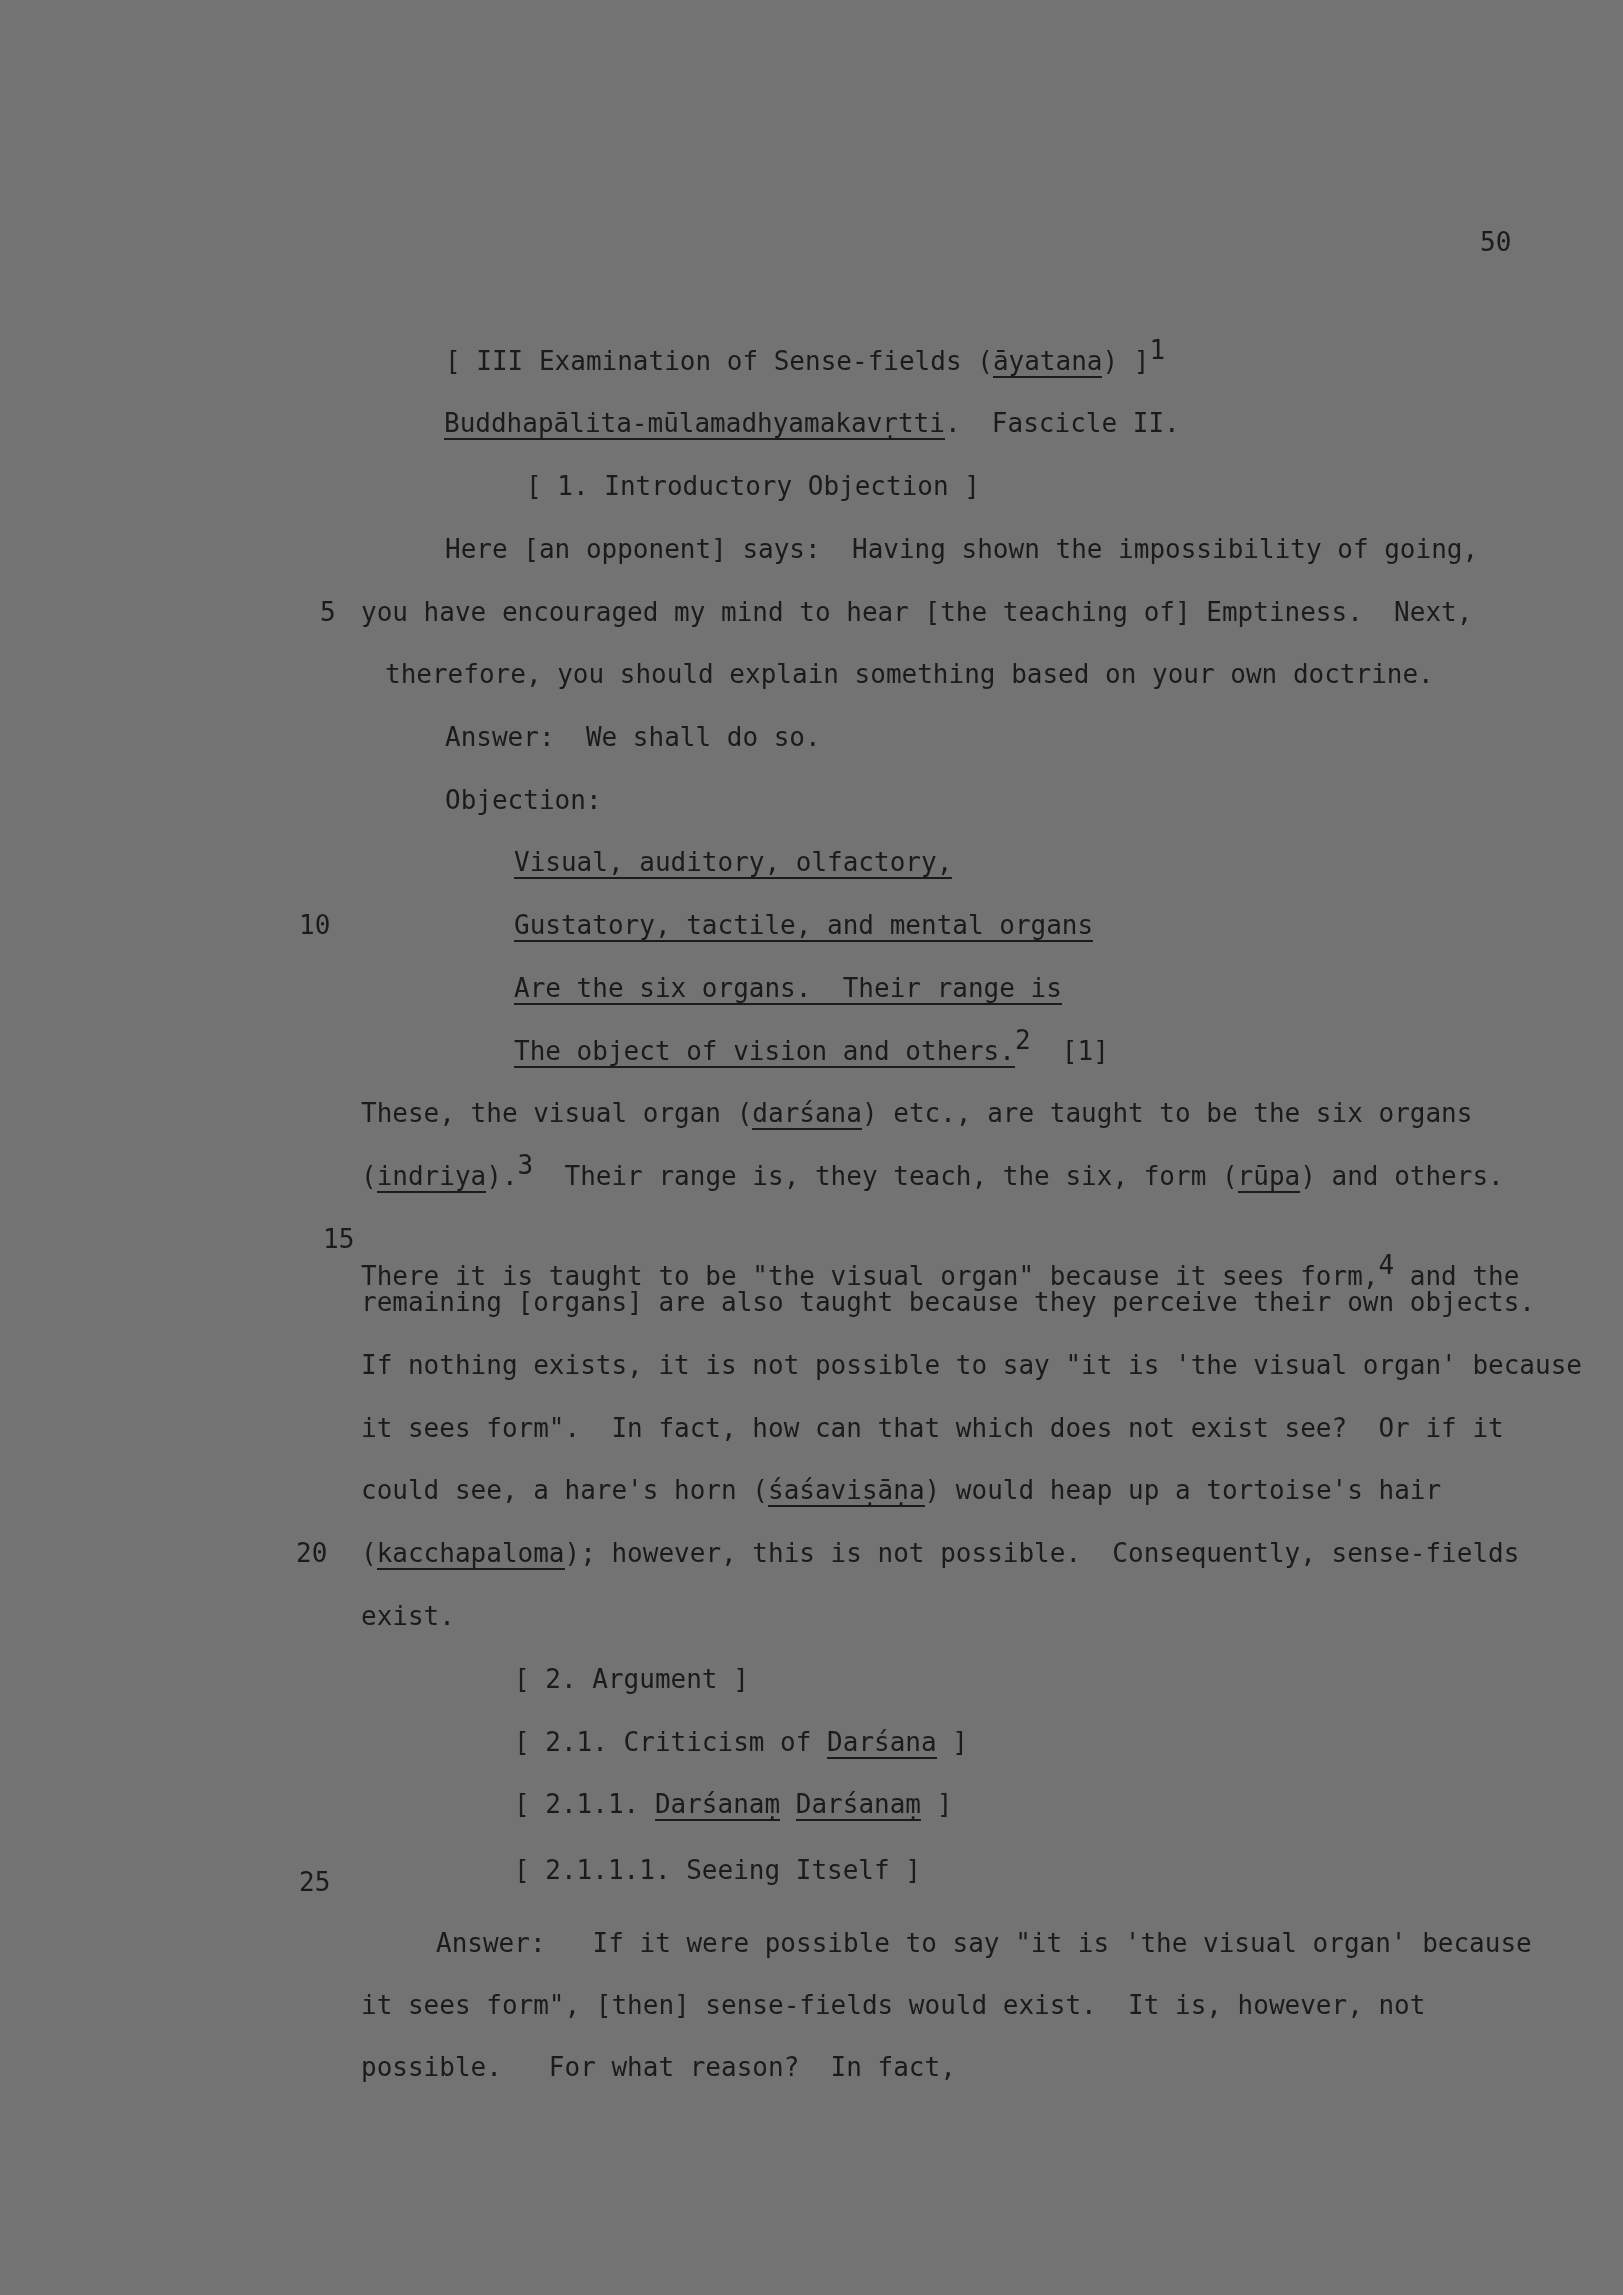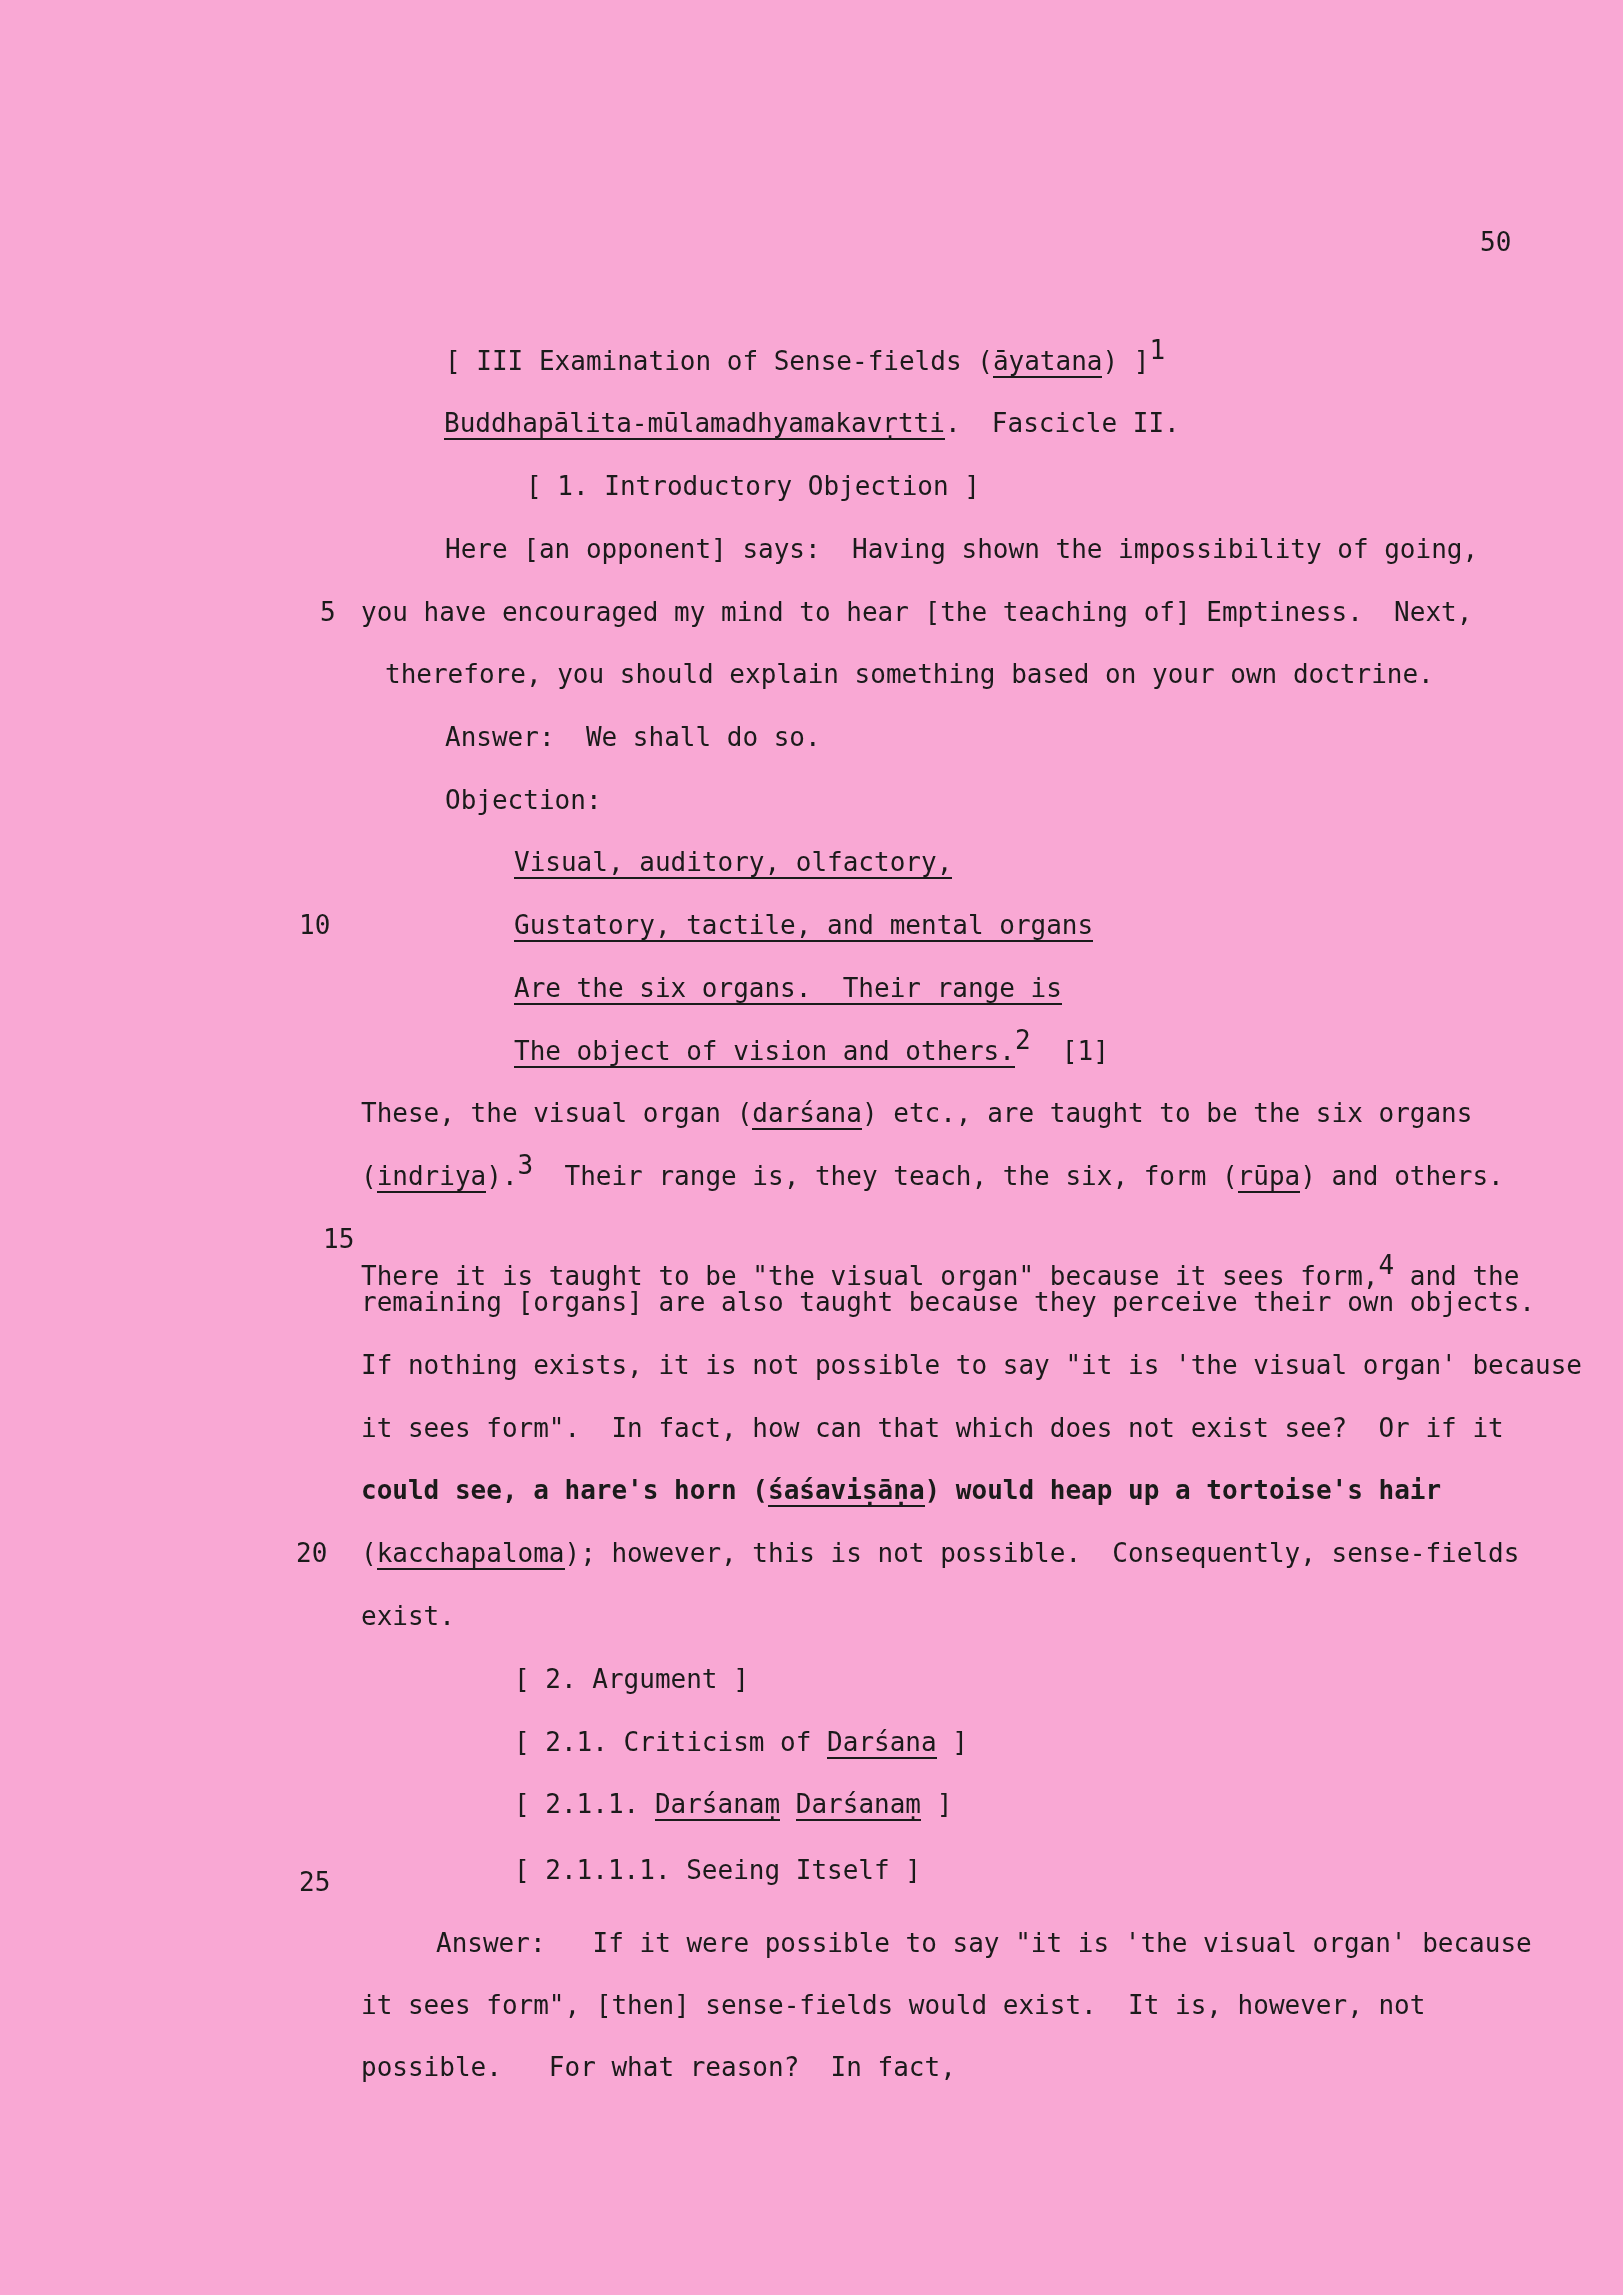--- a/index.html
+++ b/index.html
@@ -4,21 +4,21 @@
 <style>
   html, body {
     margin: 0;
     padding: 0;
     background: #ffffff;
   }
   .page {
     position: relative;
     width: 1624px;
     height: 2295px;
-    background: #f9a8d4;
+    background: #737373;
     font-family: "DejaVu Sans Mono", "Liberation Mono", monospace;
     color: #1b1b1b;
     overflow: hidden;
   }
   .line {
     position: absolute;
     font-size: 26px;
     line-height: 30px;
     white-space: pre;
     letter-spacing: 0;
@@ -51,21 +51,21 @@
       <div class="line" style="left: 299px; top: 910px;">10</div>
       <div class="line" style="left: 514px; top: 973px;"><span class="u">Are the six organs.  Their range is</span></div>
       <div class="line" style="left: 514px; top: 1036px;"><span class="u">The object of vision and others.</span><span class="sup">2</span><span>  [1]</span></div>
       <div class="line" style="left: 361px; top: 1098px;"><span>These, the visual organ (</span><span class="u">darśana</span><span>) etc., are taught to be the six organs</span></div>
       <div class="line" style="left: 361px; top: 1161px; text-align: center;"><span>(</span><span class="u">indriya</span><span>).</span><span class="sup">3</span><span>  Their range is, they teach, the six, form (</span><span class="u">rūpa</span><span>) and others.</span></div>
       <div class="line" style="left: 361px; top: 1261px;"><span>There it is taught to be "the visual organ" because it sees form,</span><span class="sup">4</span><span> and the</span></div>
       <div class="line" style="left: 299px; top: 1224px; margin-left: 24px;">15</div>
       <div class="line" style="left: 361px; top: 1287px;"><span>remaining [organs] are also taught because they perceive their own objects.</span></div>
       <div class="line" style="left: 361px; top: 1350px;"><span>If nothing exists, it is not possible to say "it is 'the visual organ' because</span></div>
       <div class="line" style="left: 361px; top: 1413px;"><span>it sees form".  In fact, how can that which does not exist see?  Or if it</span></div>
-      <div class="line" style="left: 361px; top: 1475px; font-weight: bold;"><span>could see, a hare's horn (</span><span class="u">śaśaviṣāṇa</span><span>) would heap up a tortoise's hair</span></div>
+      <div class="line" style="left: 361px; top: 1475px;"><span>could see, a hare's horn (</span><span class="u">śaśaviṣāṇa</span><span>) would heap up a tortoise's hair</span></div>
       <div class="line" style="left: 361px; top: 1538px;"><span>(</span><span class="u">kacchapaloma</span><span>); however, this is not possible.  Consequently, sense-fields</span></div>
       <div class="line" style="left: 296px; top: 1538px;">20</div>
       <div class="line" style="left: 361px; top: 1601px;"><span>exist.</span></div>
       <div class="line" style="left: 514px; top: 1664px;"><span>[ 2. Argument ]</span></div>
       <div class="line" style="left: 514px; top: 1727px;"><span>[ 2.1. Criticism of </span><span class="u">Darśana</span><span> ]</span></div>
       <div class="line" style="left: 514px; top: 1789px;"><span>[ 2.1.1. </span><span class="u">Darśanaṃ</span><span> </span><span class="u">Darśanaṃ</span><span> ]</span></div>
       <div class="line" style="left: 514px; top: 1855px;"><span>[ 2.1.1.1. Seeing Itself ]</span></div>
       <div class="line" style="left: 299px; top: 1867px;">25</div>
       <div class="line" style="left: 436px; top: 1928px;"><span>Answer:   If it were possible to say "it is 'the visual organ' because</span></div>
       <div class="line" style="left: 361px; top: 1990px;"><span>it sees form", [then] sense-fields would exist.  It is, however, not</span></div>

